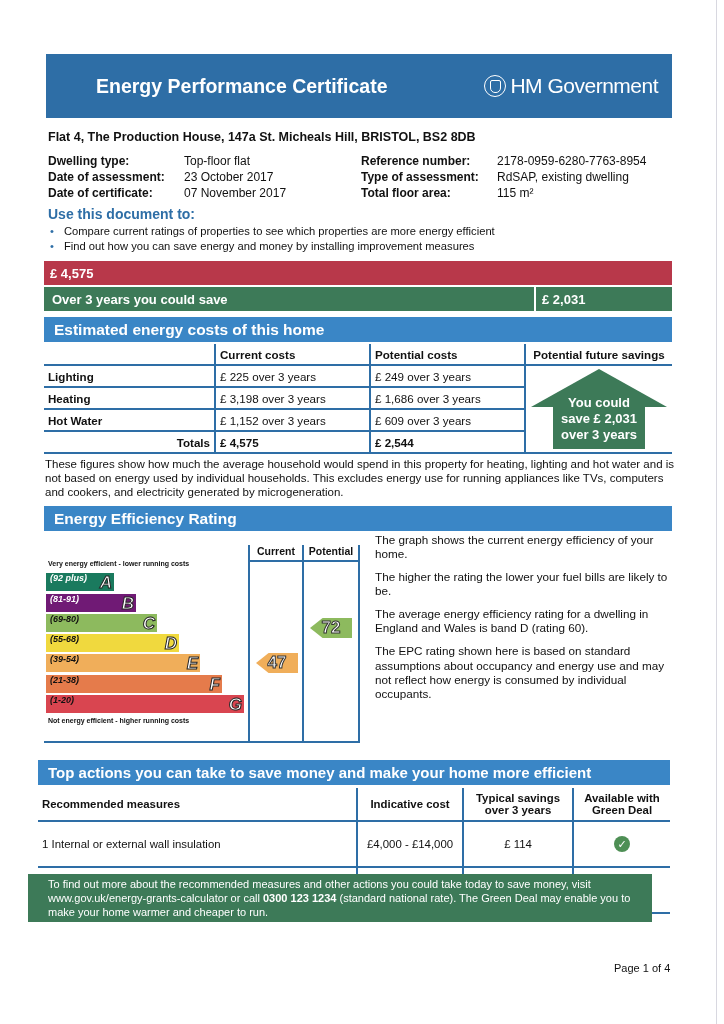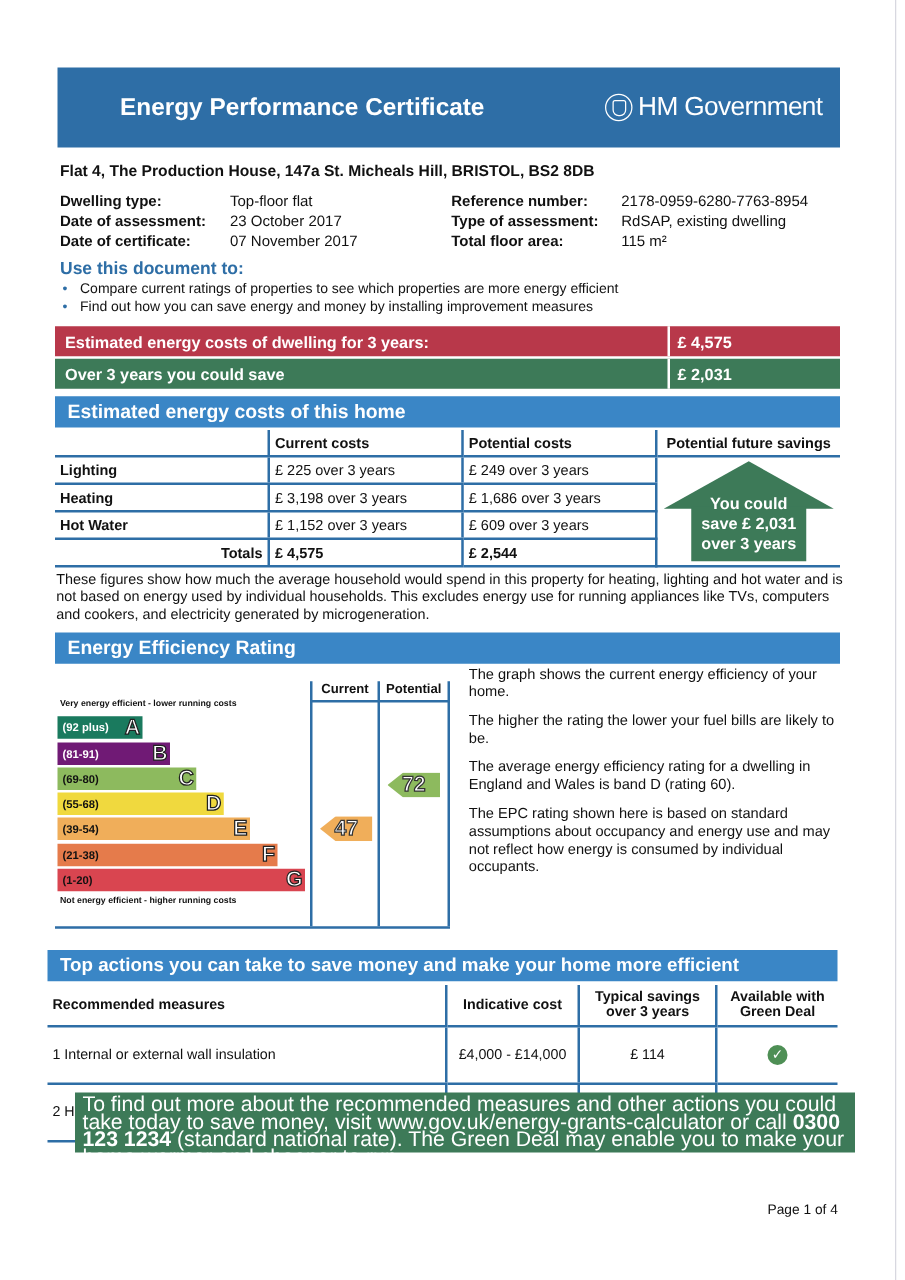--- a/index.html
+++ b/index.html
@@ -51,35 +51,35 @@
   .house-text { position: absolute; left: 0; right: 0; top: 26px; color: #fff; font-weight: bold; font-size: 13px; line-height: 16px; text-align: center; }
 
   .note-para { position: absolute; left: 45px; top: 457px; width: 630px; font-size: 11.5px; line-height: 14px; }
 
   .rating-chart { position: absolute; left: 44px; top: 545px; width: 316px; height: 200px; }
   .rc-frame { position: absolute; left: 0; top: 0; width: 316px; height: 196px; border-bottom: 2px solid #2e6ea6; }
   .rc-col { position: absolute; top: 0; height: 196px; border-left: 2px solid #2e6ea6; }
   .rc-hdr { position: absolute; top: 0; font-weight: bold; font-size: 10.5px; text-align: center; }
   .rc-hline { position: absolute; left: 204px; top: 15px; width: 112px; height: 2px; background: #2e6ea6; }
   .rc-cap { position: absolute; left: 4px; font-size: 7px; font-weight: bold; }
-  .band { position: absolute; left: 2px; height: 18px; display: flex; align-items: center; justify-content: space-between; box-sizing: border-box; padding: 0 2px 0 4px; }
+  .band { position: absolute; left: 2px; height: 18px; display: flex; align-items: flex-start; justify-content: space-between; box-sizing: border-box; padding: 0 2px 0 4px; font-style: italic; }
   .band .rng { font-size: 9px; font-weight: bold; }
   .band .ltr { font-size: 17px; font-weight: bold; color: #fff; -webkit-text-stroke: 1px #222; }
   .arrow { position: absolute; height: 20px; display: flex; align-items: center; justify-content: center; color: #fff; font-weight: bold; font-size: 17px; -webkit-text-stroke: 1px #333; clip-path: polygon(0 50%, 30% 0, 100% 0, 100% 100%, 30% 100%); }
 
   .ee-text { position: absolute; left: 375px; top: 533px; width: 300px; font-size: 11.7px; line-height: 14.3px; }
   .ee-text p { margin: 0 0 8.5px 0; }
 
   .actions-table { position: absolute; left: 38px; top: 788px; width: 632px; border-collapse: collapse; font-size: 11.4px; }
   .actions-table th { font-weight: bold; height: 32px; border-bottom: 2px solid #2e6ea6; padding: 0 4px; }
   .actions-table td { height: 20px; border-bottom: 2px solid #2e6ea6; padding: 12px 4px; }
   .actions-table .vb { border-left: 2px solid #2e6ea6; text-align: center; }
   .check { display: inline-block; width: 16px; height: 16px; border-radius: 50%; background: #4e8f55; color: #fff; font-size: 11px; line-height: 16px; text-align: center; font-weight: bold; vertical-align: middle; }
 
-  .green-box { position: absolute; left: 60px; top: 874px; width: 624px; height: 48px; background: #3d7a58; color: #fff; font-size: 17px; line-height: 14px; padding: 3px 6px; box-sizing: border-box; }
+  .green-box { position: absolute; left: 28px; top: 874px; width: 624px; height: 48px; background: #3d7a58; color: #fff; font-size: 11px; line-height: 14px; padding: 3px 20px; box-sizing: border-box; }
   .green-box b { font-weight: bold; }
   .page-no { position: absolute; left: 614px; top: 962px; font-size: 11px; }
 </style>
 </head>
 <body>
 
 <div class="edge-line"></div>
 
 <div class="header-banner">
   <span class="header-title">Energy Performance Certificate</span>
@@ -102,21 +102,20 @@
   <div><span class="lbl">Total floor area:</span><span>115 m²</span></div>
 </div>
 
 <div class="use-title">Use this document to:</div>
 <ul class="bullets">
   <li>Compare current ratings of properties to see which properties are more energy efficient</li>
   <li>Find out how you can save energy and money by installing improvement measures</li>
 </ul>
 
 <div class="bar-row bar-red">
-  <div class="l">Estimated energy costs of dwelling for 3 years:</div>
   <div class="r">£ 4,575</div>
 </div>
 <div class="bar-row bar-green">
   <div class="l">Over 3 years you could save</div>
   <div class="r">£ 2,031</div>
 </div>
 
 <div class="section-head" style="top:317px;">Estimated energy costs of this home</div>
 
 <table class="cost-table">

